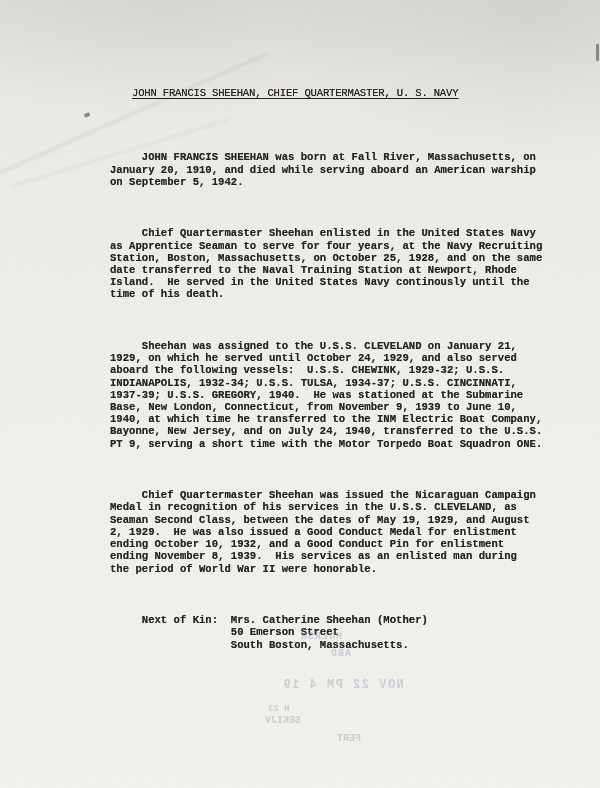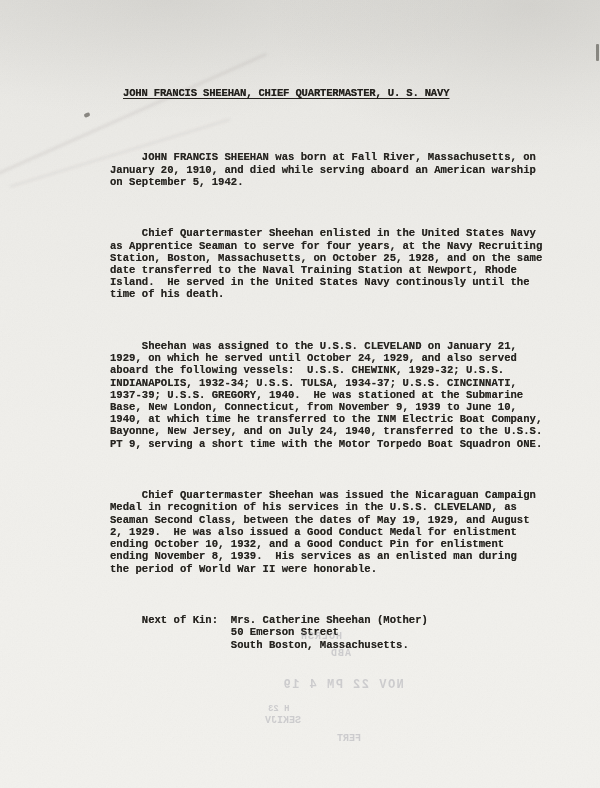--- a/index.html
+++ b/index.html
@@ -13,22 +13,22 @@
     font-family:"Liberation Mono", monospace;
   }
   .noise { position:absolute; left:0; top:0; pointer-events:none; }
   .crease { position:absolute; pointer-events:none; }
   .c1 { left:-30px; top:116px; width:310px; height:2px; background:rgba(128,126,120,0.20); transform:rotate(-24deg); filter:blur(1.4px); }
   .c2 { left:5px;  top:152px; width:230px; height:2px; background:rgba(128,126,120,0.13); transform:rotate(-17deg); filter:blur(1.6px); }
   .speck { position:absolute; pointer-events:none; }
   .s1 { left:84px; top:113px; width:6px; height:4px; background:#55524c; opacity:.65; border-radius:2px; transform:rotate(-20deg); }
   .s2 { right:1px; top:44px; width:3px; height:17px; background:#6b6963; opacity:.75; border-radius:1px; }
   .title {
-    position:absolute; left:123px; top:87px; margin:0;
-    font-weight:bold; font-size:10.6px; line-height:13px;
+    position:absolute; left:132px; top:87px; margin:0;
+    font-weight:normal; font-size:10.6px; line-height:13px;
     letter-spacing:-0.2px; color:#23211d;
     text-decoration:underline; text-underline-offset:2px;
     text-shadow:0 0 0.6px rgba(35,33,29,0.7);
     white-space:pre;
   }
   .body-text {
     position:absolute; left:92px; top:127px; width:470px;
     font-weight:bold; font-size:10.6px; line-height:12.2px;
     color:#262420; white-space:pre;
     text-shadow:0 0 0.6px rgba(38,36,32,0.6);

